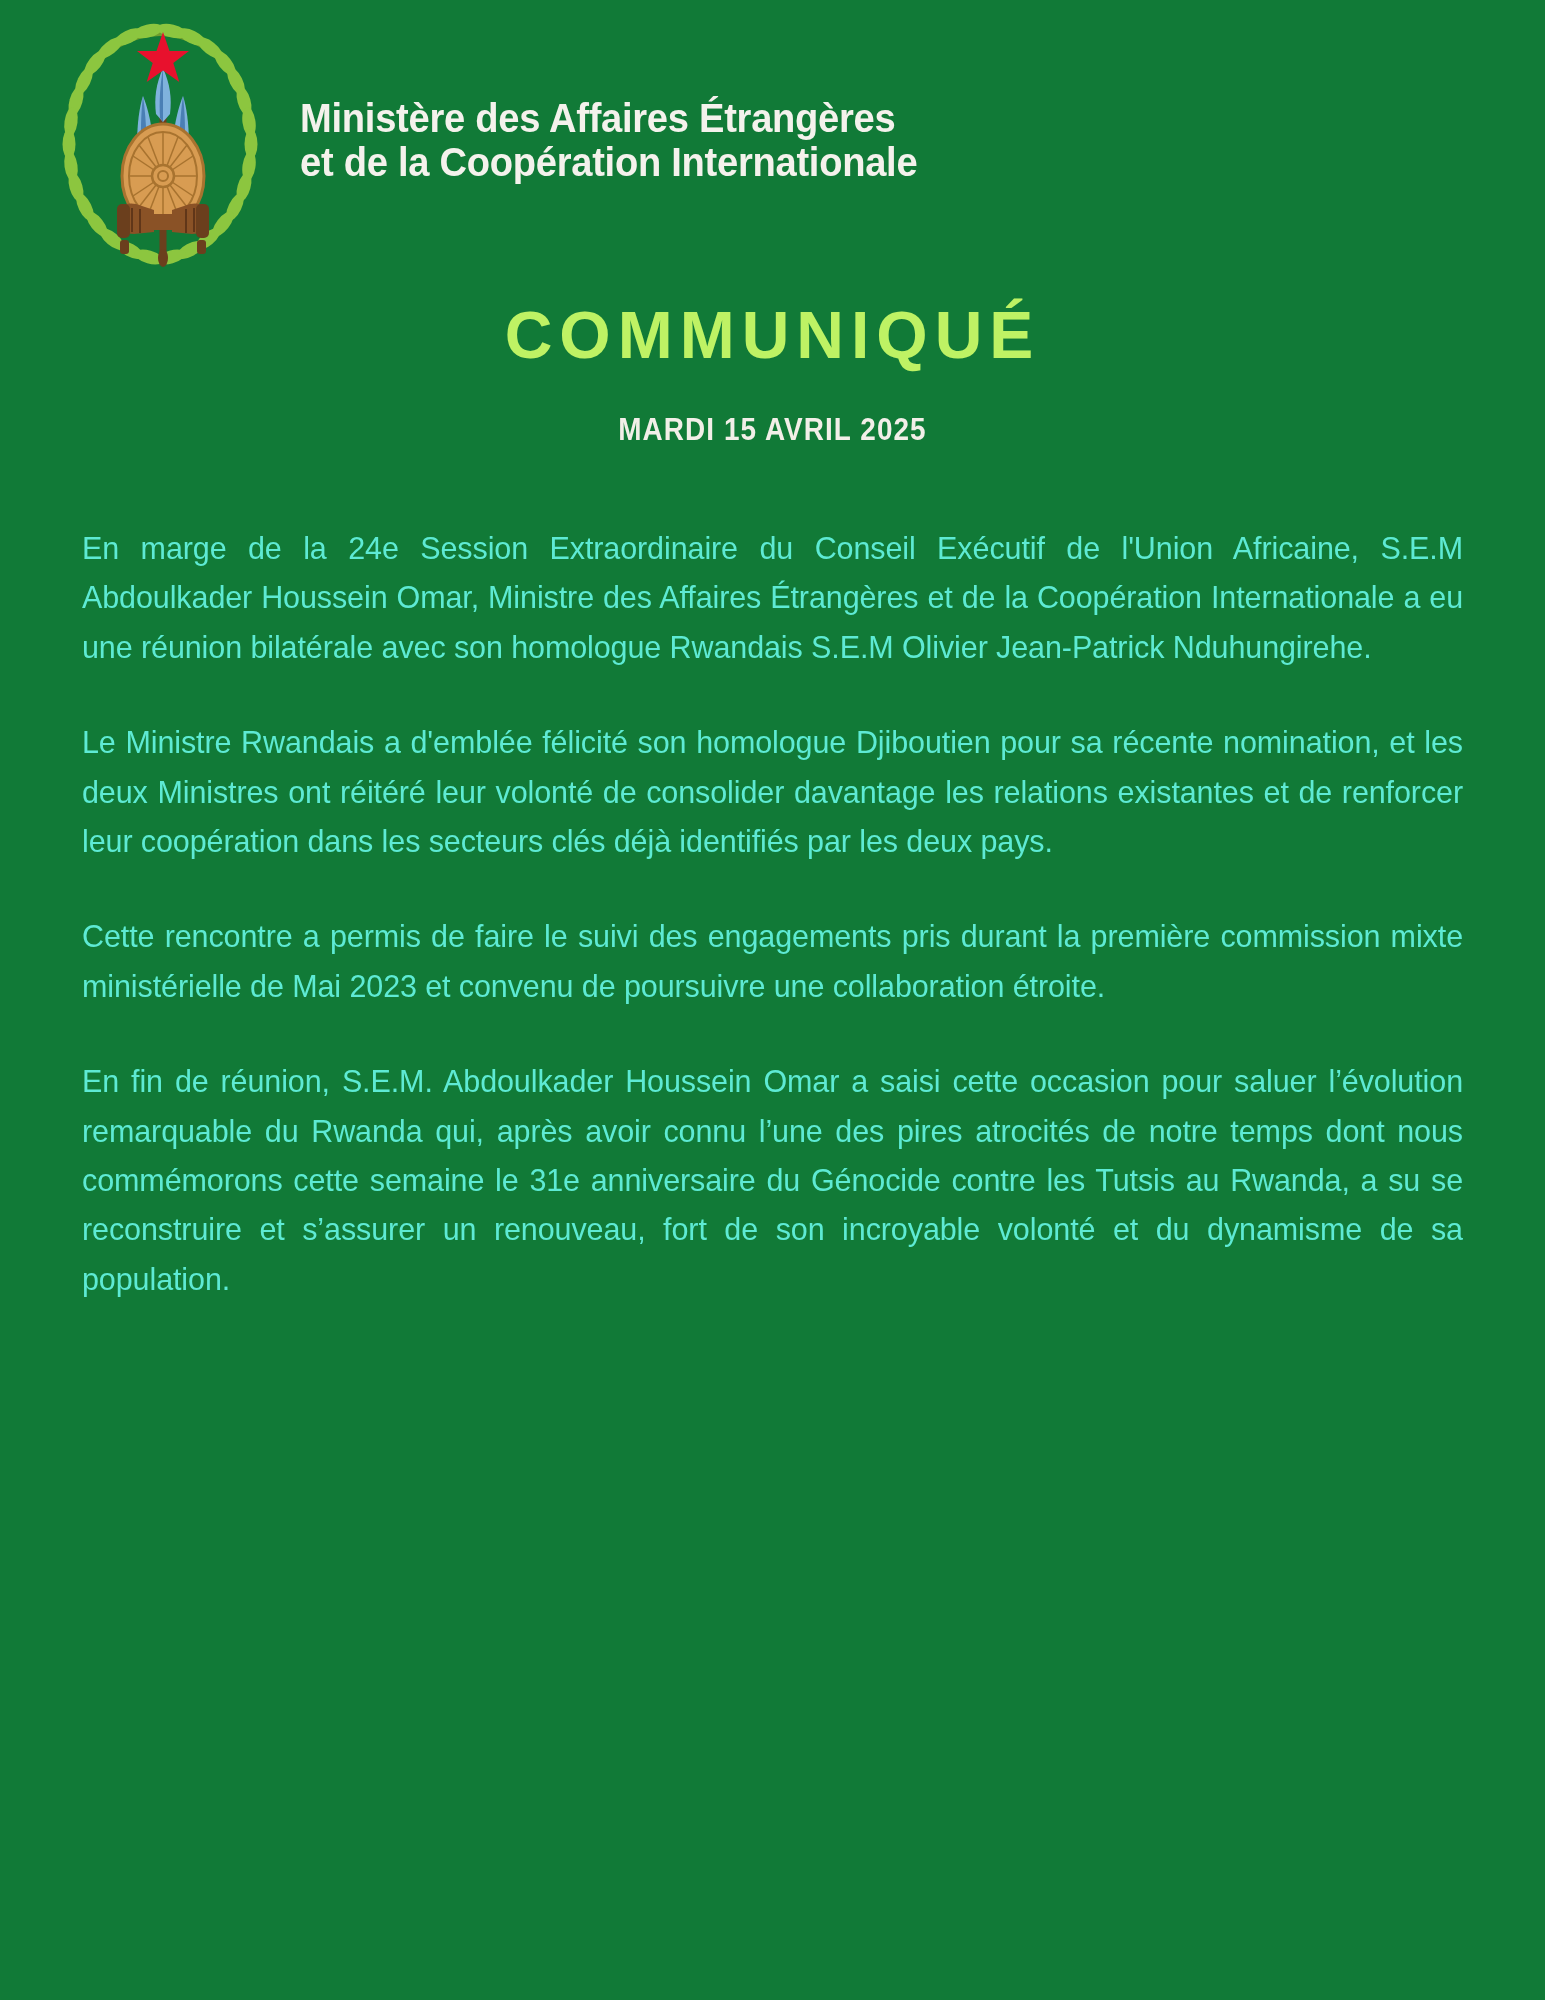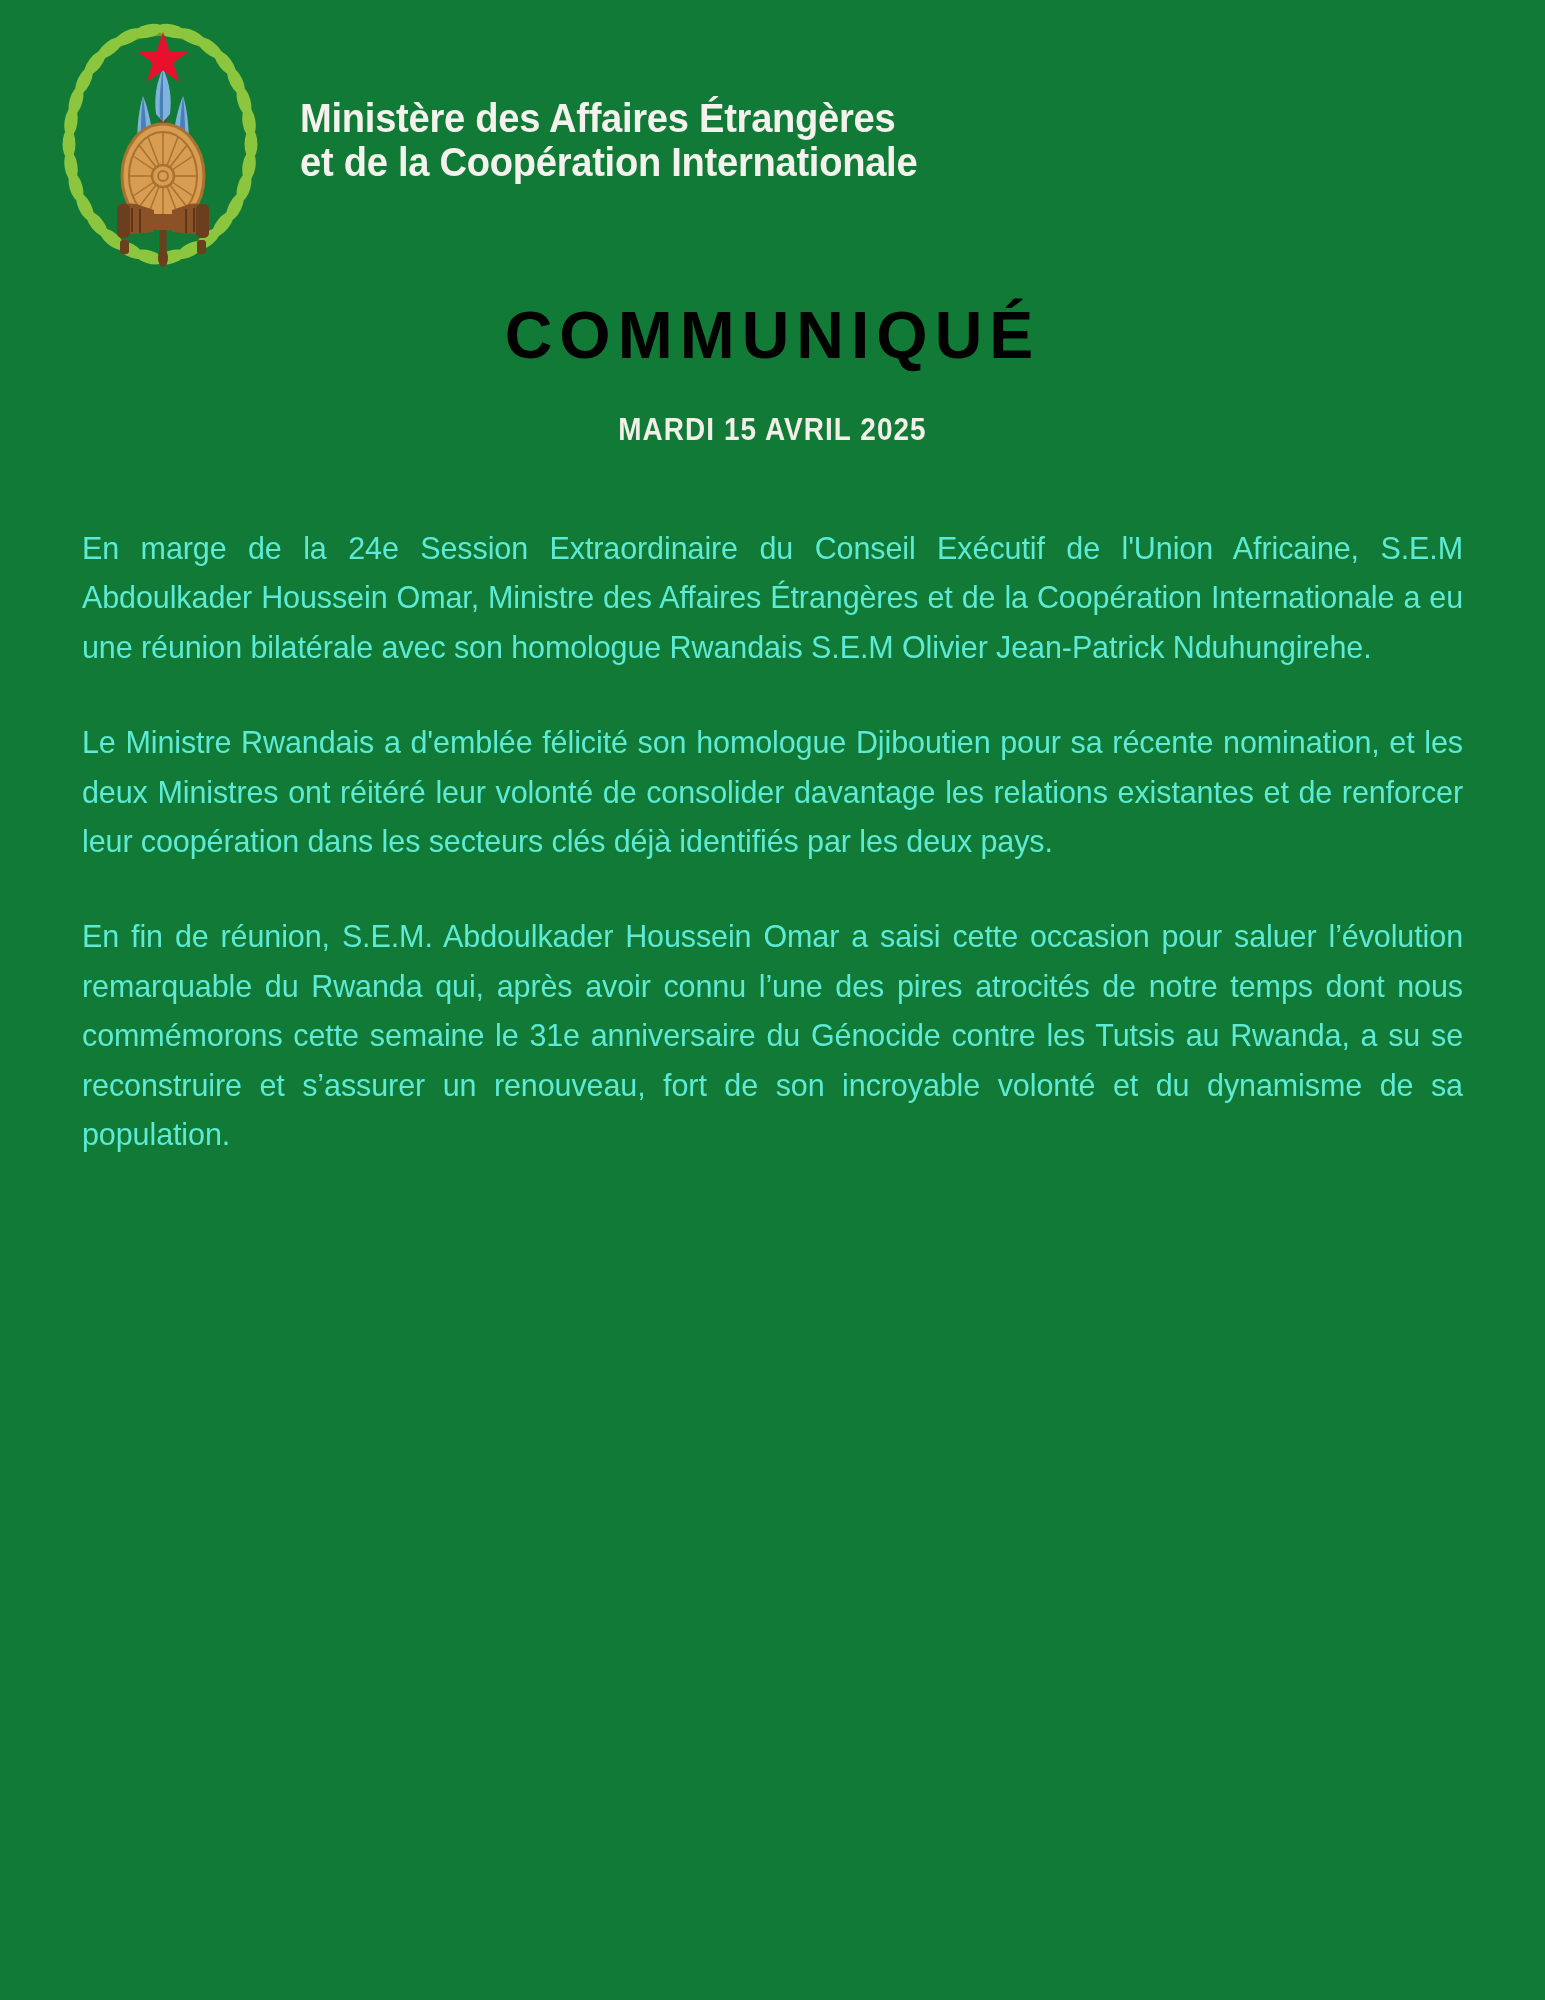--- a/index.html
+++ b/index.html
@@ -65,21 +65,21 @@
   
   .title-block {
     text-align: center;
     margin-top: 52px;
   }
   .doc-title {
     font-family: "Liberation Sans", sans-serif;
     font-weight: bold;
     font-size: 66px;
     letter-spacing: 7px;
-    color: #000000;
+    color: #bef264;
     line-height: 1;
     margin: 12px;
   }
   .doc-date {
     font-family: "Liberation Sans Narrow", "Liberation Sans", sans-serif;
     font-weight: bold;
     font-size: 31px;
     letter-spacing: 1.2px;
     color: #f2efe8;
     margin-top: 44px;
@@ -223,16 +223,17 @@
   </div>
 
   <div class="title-block">
     <h1 class="doc-title">COMMUNIQUÉ</h1>
     <div class="doc-date">MARDI 15 AVRIL 2025</div>
   </div>
 
   <div class="body-text">
     <p>En marge de la 24e Session Extraordinaire du Conseil Exécutif de l'Union Africaine, S.E.M Abdoulkader Houssein Omar, Ministre des Affaires Étrangères et de la Coopération Internationale a eu une réunion bilatérale avec son homologue Rwandais S.E.M Olivier Jean-Patrick Nduhungirehe.</p>
     <p>Le Ministre Rwandais a d'emblée félicité son homologue Djiboutien pour sa récente nomination, et les deux Ministres ont réitéré leur volonté de consolider davantage les relations existantes et de renforcer leur coopération dans les secteurs clés déjà identifiés par les deux pays.</p>
+    <p>Cette rencontre a permis de faire le suivi des engagements pris durant la première commission mixte ministérielle de Mai 2023 et convenu de poursuivre une collaboration étroite.</p>
     <p>En fin de réunion, S.E.M. Abdoulkader Houssein Omar a saisi cette occasion pour saluer l’évolution remarquable du Rwanda qui, après avoir connu l’une des pires atrocités de notre temps dont nous commémorons cette semaine le 31e anniversaire du Génocide contre les Tutsis au Rwanda, a su se reconstruire et s’assurer un renouveau, fort de son incroyable volonté et du dynamisme de sa population.</p>
   </div>
 
 </div>
 
 </body></html>

